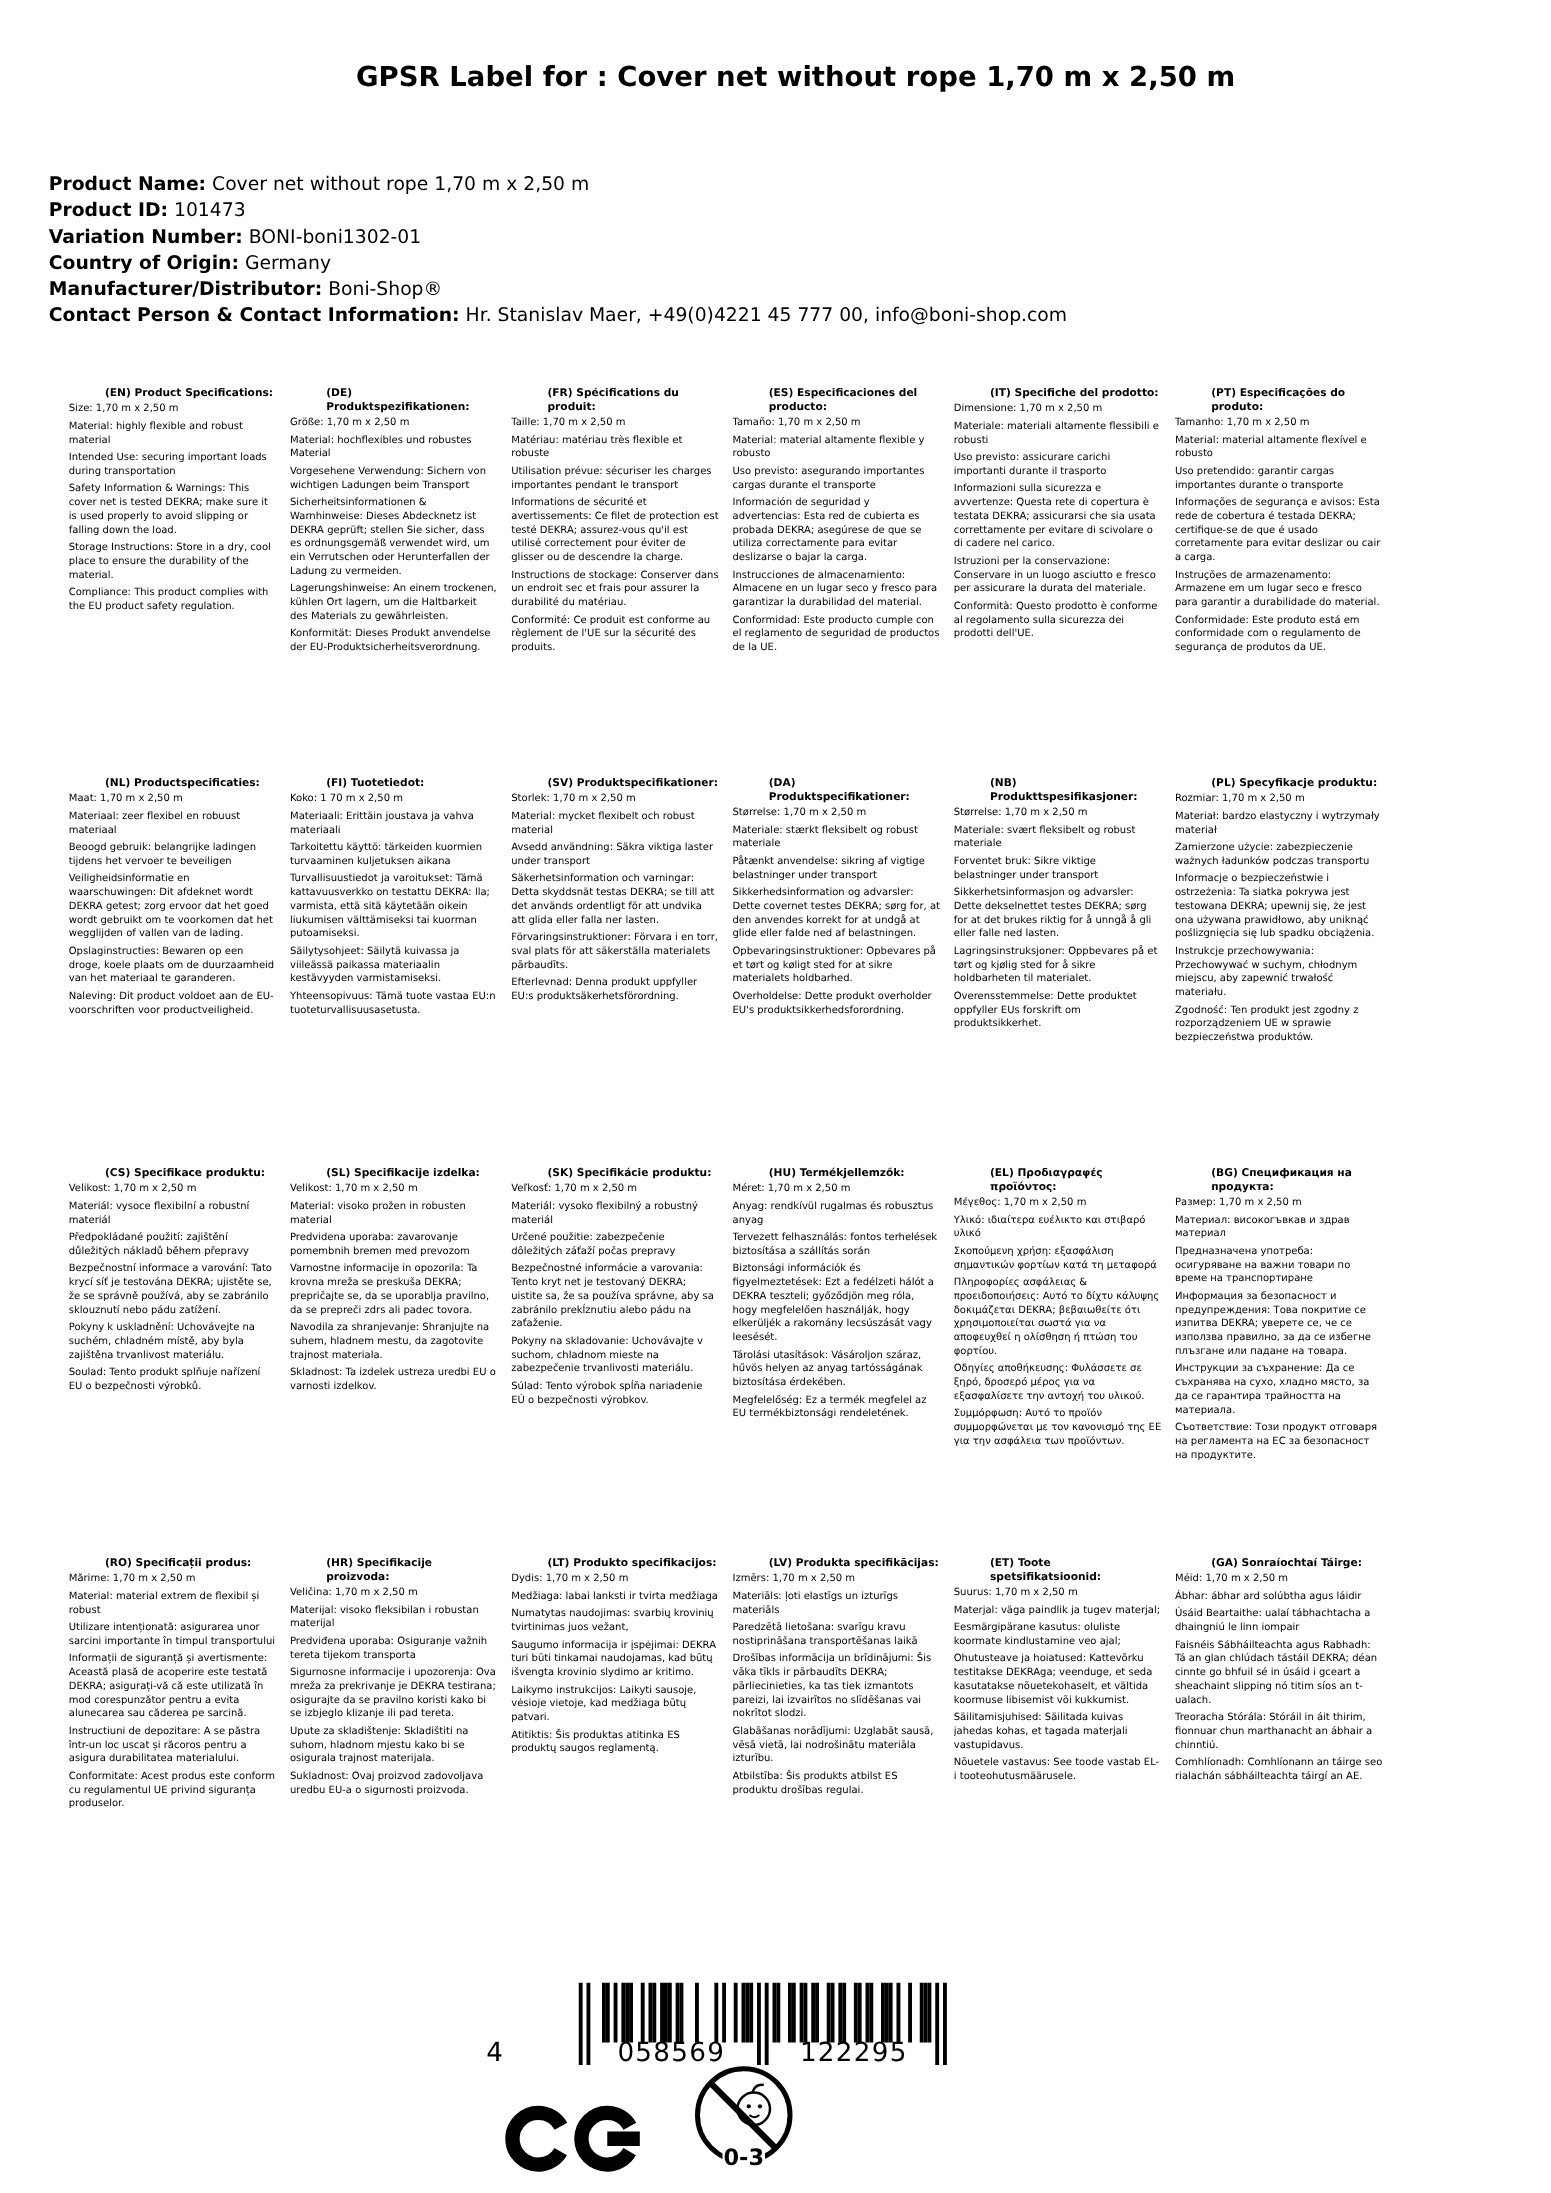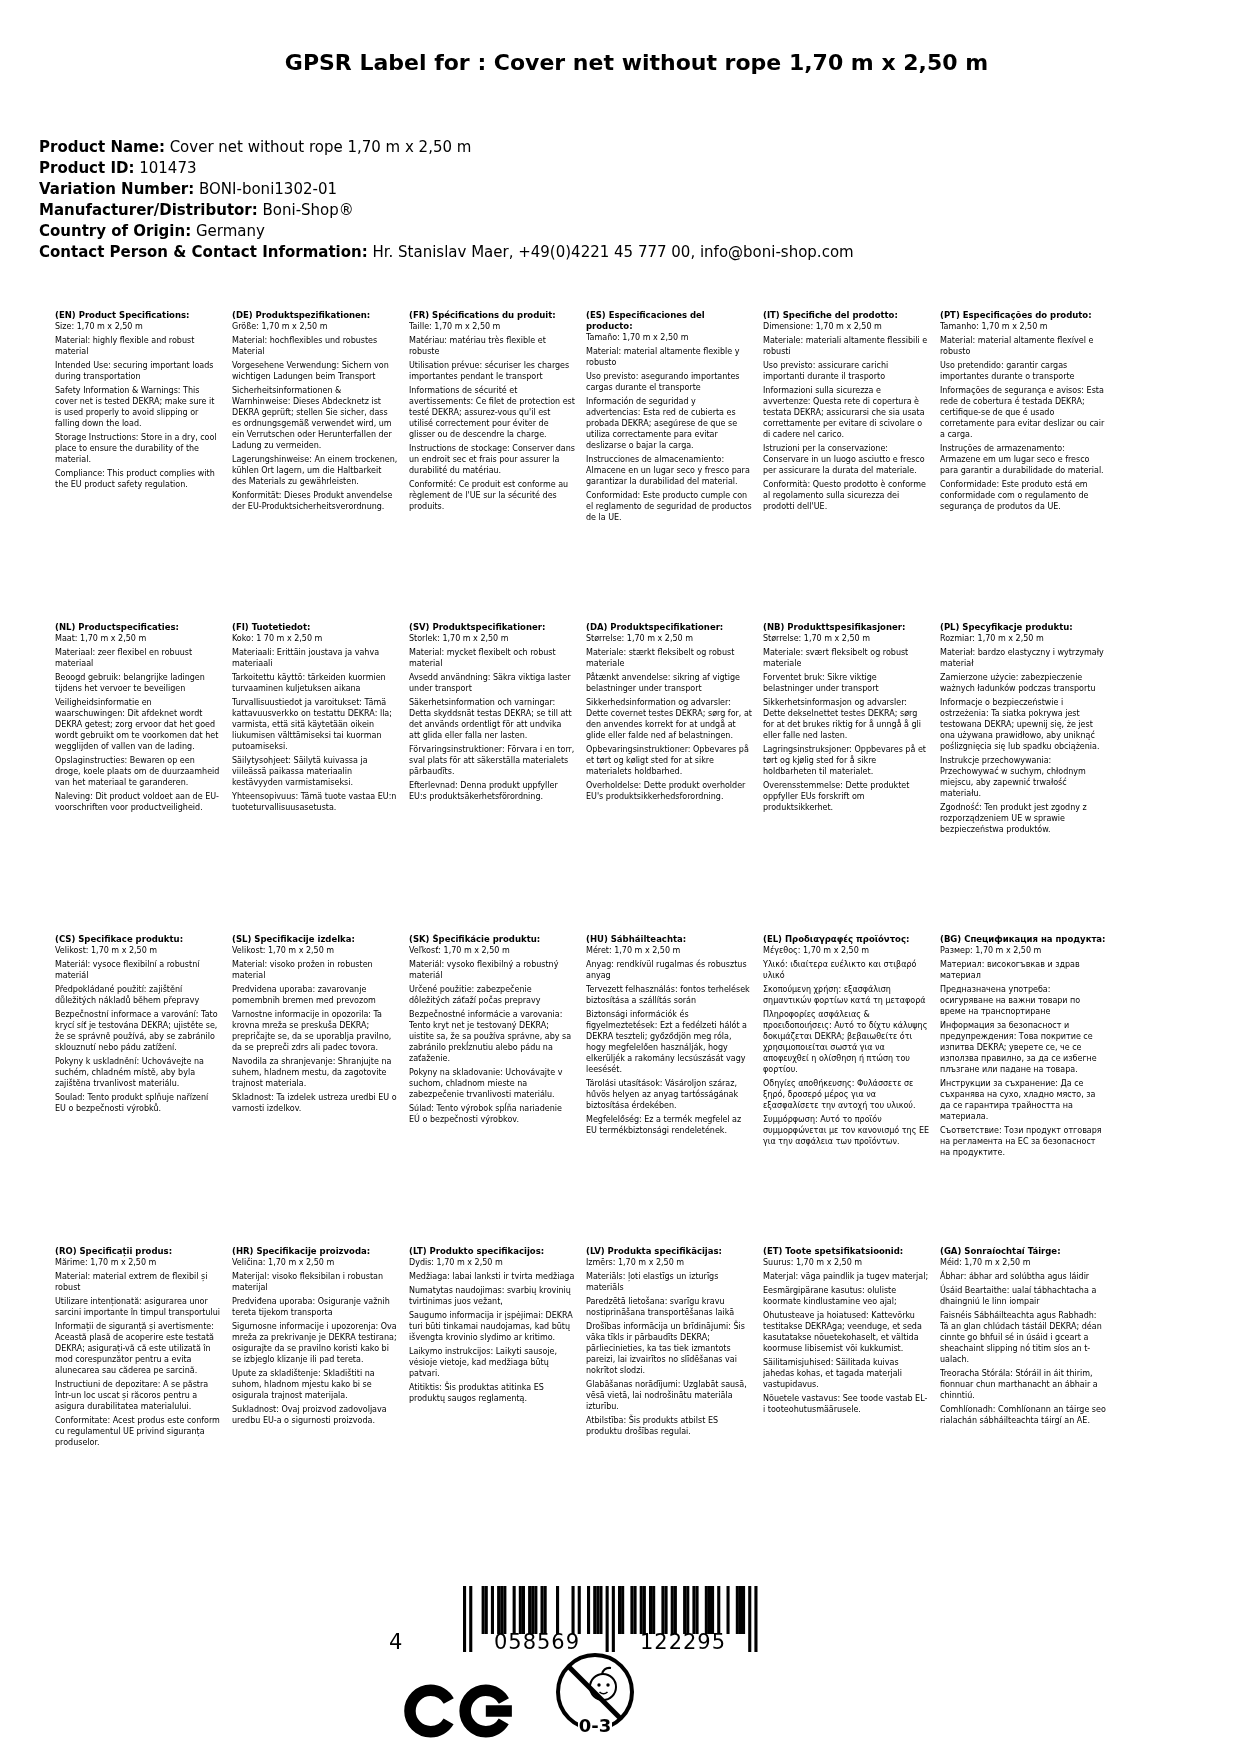--- a/index.html
+++ b/index.html
@@ -17,21 +17,21 @@
   .product-info { position: absolute; top: 137px; left: 39px; font-size: 15px; line-height: 21px; }
   .pi-row { white-space: nowrap; }
   .pi-label { font-weight: bold; }
   .pi-value { font-weight: normal; }
   .spec-grid {
     position: absolute; top: 310px; left: 55px;
     display: grid; grid-template-columns: repeat(6, 166px);
     column-gap: 11px; grid-auto-rows: 312px;
   }
   .spec { font-size: 8px; line-height: 11px; overflow: hidden; overflow-wrap: break-word; }
-  .spec-h { font-size: 8.5px; font-weight: bold; }
+  .spec-h { font-size: 8.5px; font-weight: bold; margin-left: 29px; }
   .spec-p { margin: 0; }
   .spec-p + .spec-p { margin-top: 3px; }
   .barcode-wrap { position: absolute; left: 385px; top: 1586px; width: 400px; height: 80px; }
   .barcode-wrap svg { position: absolute; left: 0; top: 0; }
   .bc-num { position: absolute; top: 44px; font-size: 21px; letter-spacing: 1px; }
   .bc-first { left: 4px; }
   .bc-g1 { left: 152px; transform: translateX(-50%); }
   .bc-g2 { left: 298px; transform: translateX(-50%); }
   .ce { position: absolute; left: 400px; top: 1680px; }
   .age { position: absolute; left: 553px; top: 1650px; }
@@ -41,22 +41,22 @@
 <body>
 
 <div class="page">
 
   <h1 class="title">GPSR Label for : Cover net without rope 1,70 m x 2,50 m</h1>
 
   <div class="product-info">
       <div class="pi-row"><span class="pi-label">Product Name:</span><span class="pi-value">&nbsp;Cover net without rope 1,70 m x 2,50 m</span></div>
       <div class="pi-row"><span class="pi-label">Product ID:</span><span class="pi-value">&nbsp;101473</span></div>
       <div class="pi-row"><span class="pi-label">Variation Number:</span><span class="pi-value">&nbsp;BONI-boni1302-01</span></div>
+      <div class="pi-row"><span class="pi-label">Country of Origin:</span><span class="pi-value">&nbsp;Germany</span></div>
       <div class="pi-row"><span class="pi-label">Manufacturer/Distributor:</span><span class="pi-value">&nbsp;Boni-Shop®</span></div>
-      <div class="pi-row"><span class="pi-label">Country of Origin:</span><span class="pi-value">&nbsp;Germany</span></div>
       <div class="pi-row"><span class="pi-label">Contact Person &amp; Contact Information:</span><span class="pi-value">&nbsp;Hr. Stanislav Maer, +49(0)4221 45 777 00, info@boni-shop.com</span></div>
     </div>
 
   <div class="spec-grid">
       <div class="spec">
         <div class="spec-h">(EN) Product Specifications:</div>
         <p class="spec-p">Size: 1,70 m x 2,50 m</p>
         <p class="spec-p">Material: highly flexible and robust material</p>
         <p class="spec-p">Intended Use: securing important loads during transportation</p>
         <p class="spec-p">Safety Information &amp; Warnings: This cover net is tested DEKRA; make sure it is used properly to avoid slipping or falling down the load.</p>
@@ -183,21 +183,21 @@
       <div class="spec">
         <div class="spec-h">(SK) Špecifikácie produktu:</div>
         <p class="spec-p">Veľkosť: 1,70 m x 2,50 m</p>
         <p class="spec-p">Materiál: vysoko flexibilný a robustný materiál</p>
         <p class="spec-p">Určené použitie: zabezpečenie dôležitých záťaží počas prepravy</p>
         <p class="spec-p">Bezpečnostné informácie a varovania: Tento kryt net je testovaný DEKRA; uistite sa, že sa používa správne, aby sa zabránilo prekĺznutiu alebo pádu na zaťaženie.</p>
         <p class="spec-p">Pokyny na skladovanie: Uchovávajte v suchom, chladnom mieste na zabezpečenie trvanlivosti materiálu.</p>
         <p class="spec-p">Súlad: Tento výrobok spĺňa nariadenie EÚ o bezpečnosti výrobkov.</p>
       </div>
       <div class="spec">
-        <div class="spec-h">(HU) Sábháilteachta:</div>
+        <div class="spec-h">(HU) Termékjellemzők:</div>
         <p class="spec-p">Méret: 1,70 m x 2,50 m</p>
         <p class="spec-p">Anyag: rendkívül rugalmas és robusztus anyag</p>
         <p class="spec-p">Tervezett felhasználás: fontos terhelések biztosítása a szállítás során</p>
         <p class="spec-p">Biztonsági információk és figyelmeztetések: Ezt a fedélzeti hálót a DEKRA teszteli; győződjön meg róla, hogy megfelelően használják, hogy elkerüljék a rakomány lecsúszását vagy leesését.</p>
         <p class="spec-p">Tárolási utasítások: Vásároljon száraz, hűvös helyen az anyag tartósságának biztosítása érdekében.</p>
         <p class="spec-p">Megfelelőség: Ez a termék megfelel az EU termékbiztonsági rendeletének.</p>
       </div>
       <div class="spec">
         <div class="spec-h">(EL) Προδιαγραφές προϊόντος:</div>
         <p class="spec-p">Μέγεθος: 1,70 m x 2,50 m</p>

